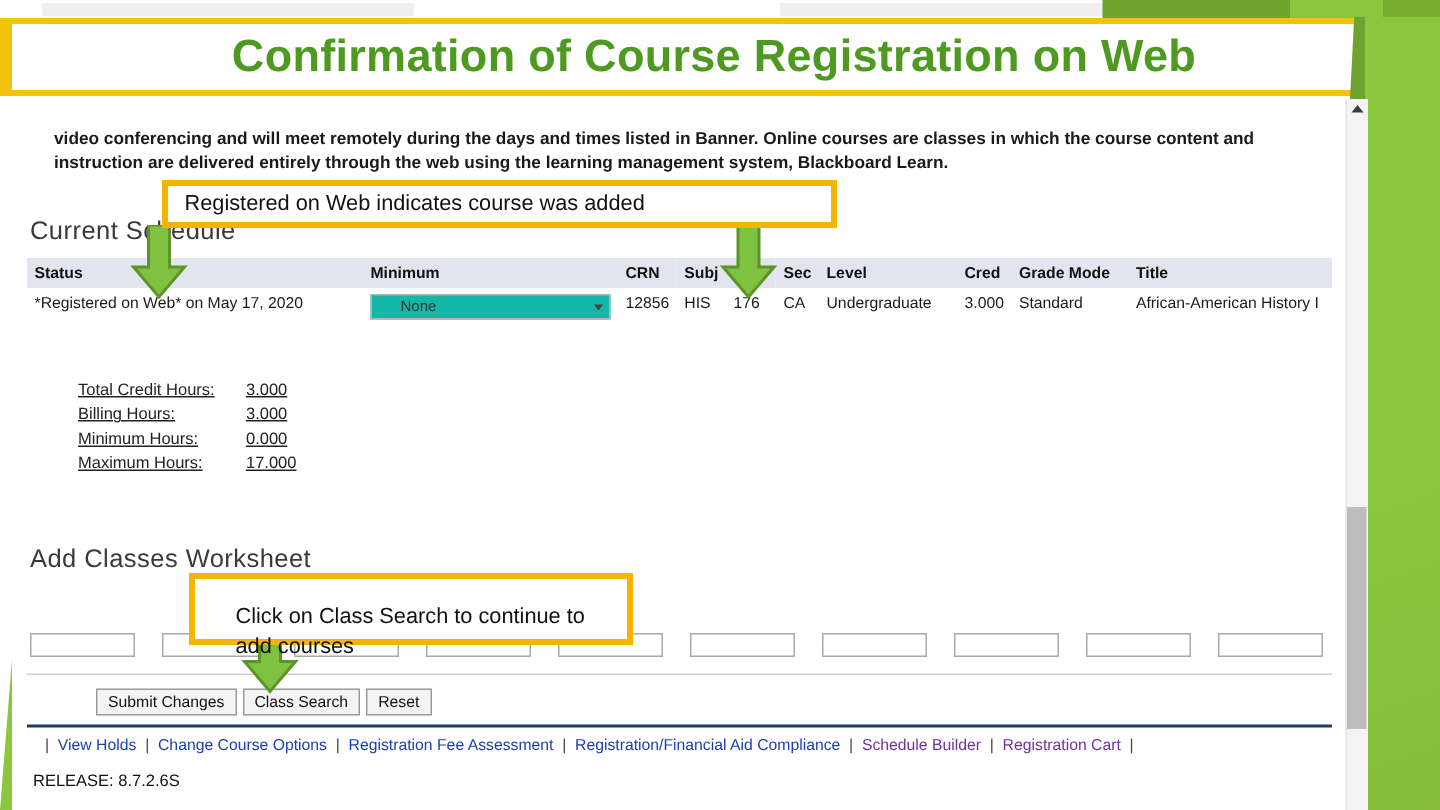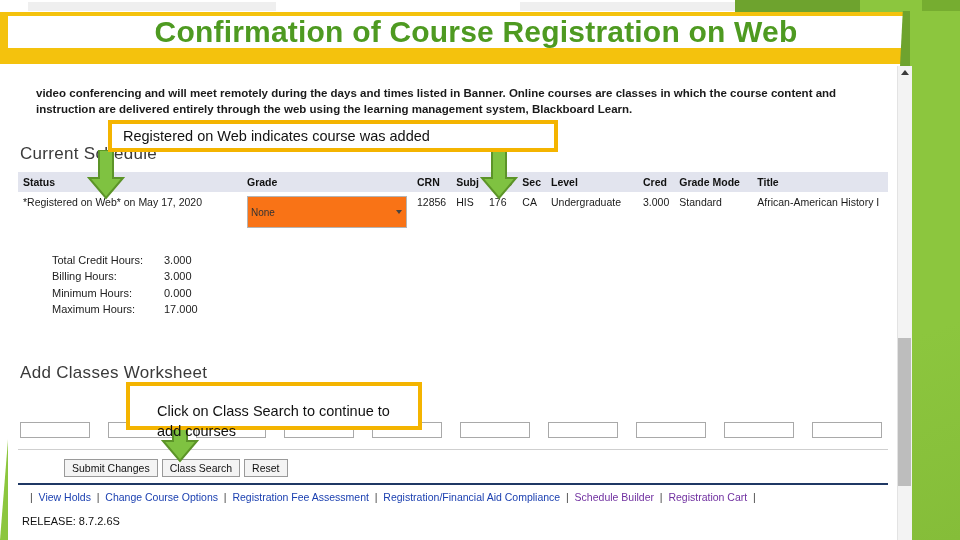--- a/index.html
+++ b/index.html
@@ -35,21 +35,21 @@
     position:absolute; left:0; top:318px; width:34px; height:222px;
     background:#8cc63e;
     clip-path: polygon(52% 0%, 100% 0%, 100% 100%, 0% 100%);
   }
 
   
   .title-gold-underbar {
     position:absolute; left:0; top:12px; width:960px; height:52px; background:#F4C20D;
   }
   .title-box {
-    position:absolute; left:8px; top:16px; width:936px; height:32px;
+    position:absolute; left:8px; top:16px; width:936px; height:44px;
     background:#ffffff;
     display:flex; align-items:center; justify-content:center;
   }
   .title-text {
     color:#4e9a21; font-size:30px; font-weight:bold; letter-spacing:0.2px;
     white-space:nowrap;
   }
 
   
   .page {
@@ -89,34 +89,34 @@
   .c-crn { width:36px; }
   .c-subj { width:30px; }
   .c-crse { width:28px; }
   .c-sec  { width:26px; }
   .c-level{ width:92px; }
   .c-cred { width:34px; }
   .c-gmode{ width:78px; }
   .c-title{ width:auto; }
 
   .sel {
-    width:160px; height:32px; font-size:10px; color:#333;
-    border:1px solid #b4b4b4; background:#f97316;
-    display:flex; align-items:center; padding:0 3px;
+    width:160px; height:17px; font-size:10px; color:#333;
+    border:1px solid #b4b4b4; background:#14b8a6;
+    display:flex; align-items:center; padding:0 19px;
     position:relative; font-family:"Liberation Sans", sans-serif;
   }
   .sel .caret {
     position:absolute; right:4px; top:50%; transform:translateY(-50%);
     width:0;height:0;border-left:3px solid transparent;border-right:3px solid transparent;
     border-top:4px solid #444;
   }
 
   
   .totals {
-    position:absolute; left:44px; top:186px; font-size:11px; color:#222; line-height:16.4px;
+    position:absolute; left:44px; top:186px; font-size:11px; color:#222; line-height:16.4px;text-decoration:underline;
   }
   .totals .row { display:flex; }
   .totals .lbl { width:112px; }
   .totals .val { }
   .totals .val-wide { padding-left:34px; }
 
   
   .crn-head {
     position:absolute; left:10px; top:325px; width:870px; height:20px;
     background:#e2e4ee; font-size:10.5px; font-weight:bold; color:#111;
@@ -197,21 +197,21 @@
   <div class="page">
 
     <div class="intro">video conferencing and will meet remotely during the days and times listed in Banner. Online courses are classes in which the course content and instruction are delivered entirely through the web using the learning management system, Blackboard Learn.</div>
 
     <div class="h-current">Current Schedule</div>
 
     <table class="tbl">
       <thead>
         <tr>
           <th class="c-status">Status</th>
-          <th class="c-action">Grade</th>
+          <th class="c-action">Minimum</th>
           <th class="c-crn">CRN</th>
           <th class="c-subj">Subj</th>
           <th class="c-crse">Crse</th>
           <th class="c-sec">Sec</th>
           <th class="c-level">Level</th>
           <th class="c-cred">Cred</th>
           <th class="c-gmode">Grade Mode</th>
           <th class="c-title">Title</th>
         </tr>
       </thead>

